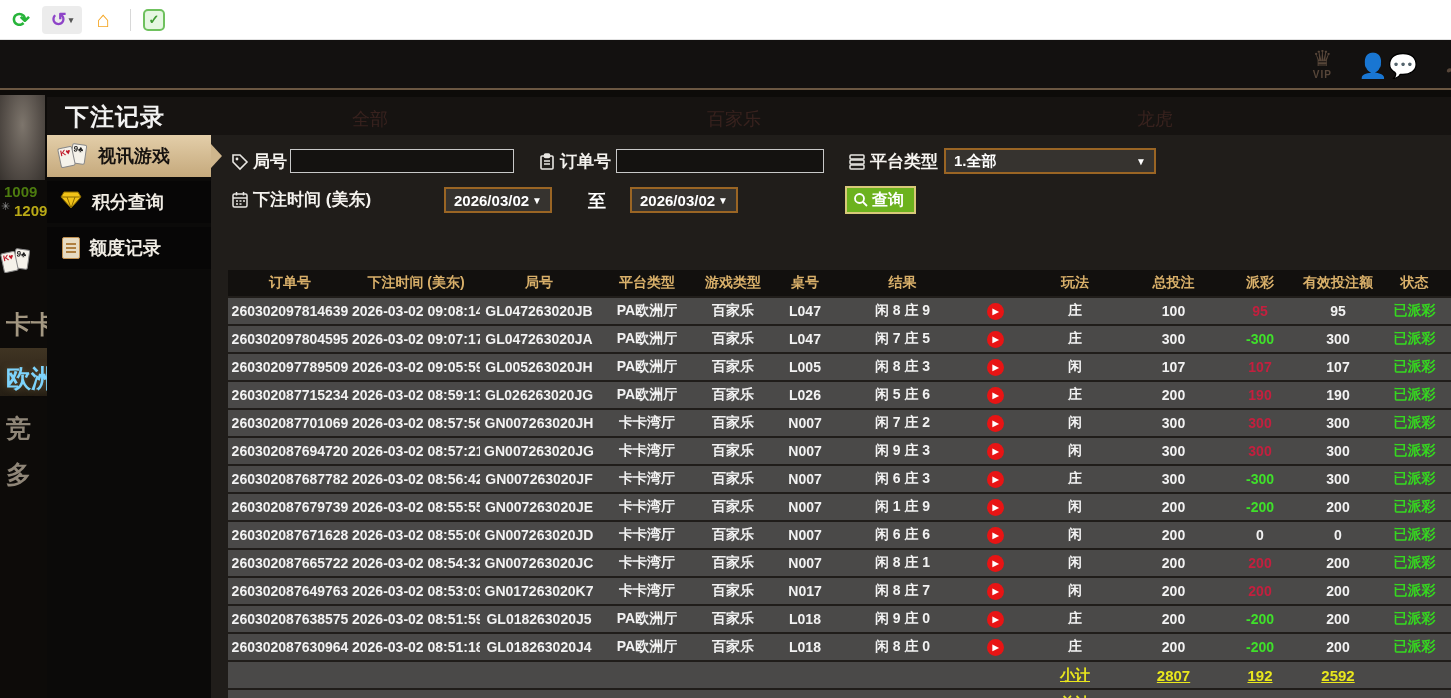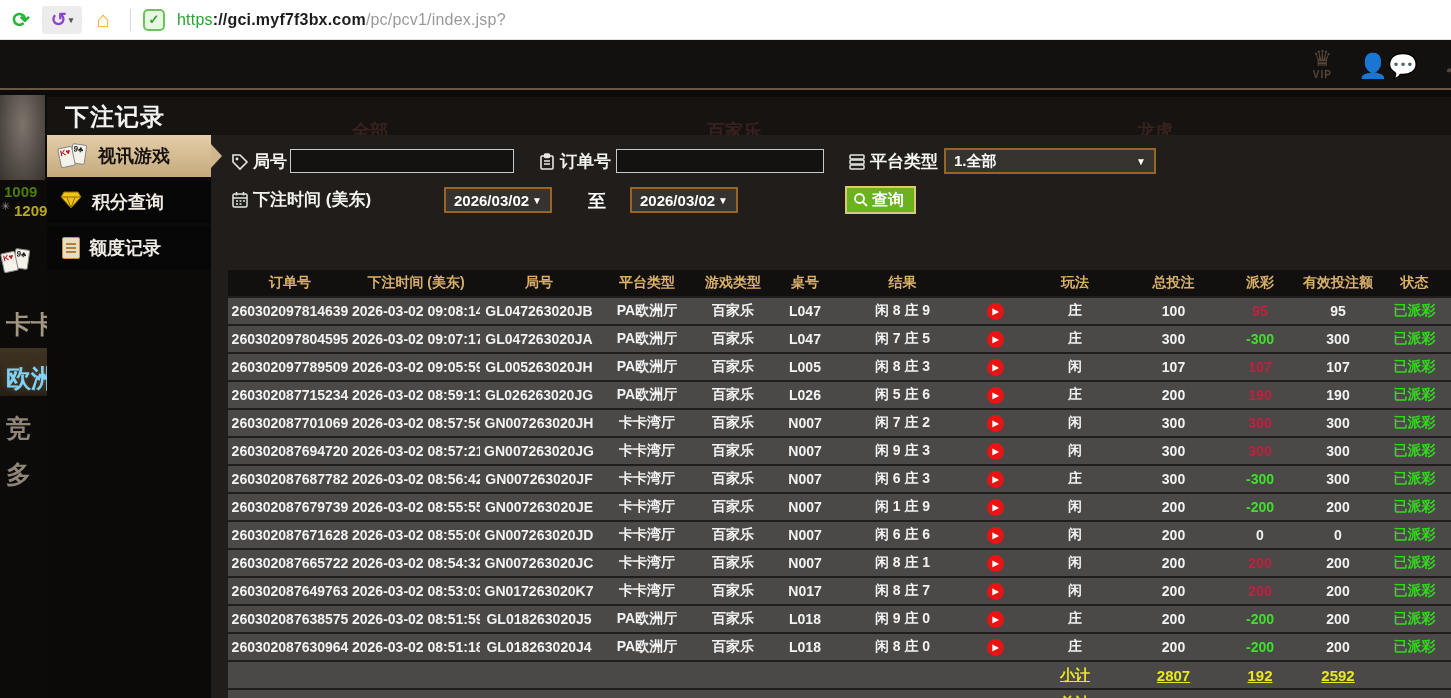--- a/index.html
+++ b/index.html
@@ -58,21 +58,21 @@
   .rail-hall2-bg { position:absolute; left:0; top:258px; width:47px; height:48px;
     background:linear-gradient(180deg,#6a5638 0%, #3a2f1e 100%); opacity:0.55; }
   .rail-item.hall3 { top:322px; }
   .rail-item.hall4 { top:368px; }
 
   
   .panel { position:absolute; left:47px; top:97px; width:1404px; height:601px;
     background:#0ea5e9; }
   .panel-title-bar { position:relative; width:100%; height:38px; background:#161311; }
   .panel-title { position:absolute; left:18px; top:4px; color:#f2f2f2; font-size:24px; font-weight:bold; letter-spacing:1px; }
-  .ghost-tab { position:absolute; top:10px; color:#59302a; opacity:0.5; font-size:18px; font-weight:bold;margin-top:12px; }
+  .ghost-tab { position:absolute; top:10px; color:#59302a; opacity:0.5; font-size:18px; font-weight:normal; }
   .ghost-tab.g0 { left:305px; } .ghost-tab.g1 { left:660px; } .ghost-tab.g2 { left:1090px; }
 
   .panel-body { position:relative; width:100%; height:563px; display:flex; }
 
   
   .menu-col { position:relative; width:164px; height:100%; background:#0b0a09; z-index:5; }
   .menu-item { position:relative; height:42px; margin-bottom:4px; background:#070606;
     display:flex; align-items:center; padding-left:12px; gap:9px; cursor:pointer;
     color:#f0ece4; font-size:18px; font-weight:bold; }
   .menu-item.active { background:linear-gradient(180deg,#e3cea9 0%, #c5a97c 100%); color:#171310; }
@@ -135,21 +135,20 @@
 </style>
 </head>
 <body>
 
 <div class="browser-bar">
   <div class="bicon reload">⟳</div>
   <div class="undo-wrap">↺<span class="undo-caret">▾</span></div>
   <div class="bicon home">⌂</div>
   <div class="vsep"></div>
   <div class="shield">✓</div>
-  <div class="url"><span class="scheme">https</span><span class="host">://gci.myf7f3bx.com</span><span class="path">/pc/pcv1/index.jsp?</span></div>
 </div>
 
 <div class="app-header">
   <div class="hdr-icons">
     <div class="vip">
       <span class="vip-crown">♛</span>
       <span class="vip-label">VIP</span>
     </div>
     <div class="support-icon">👤💬</div>
     <div class="note-icon">♪</div>

